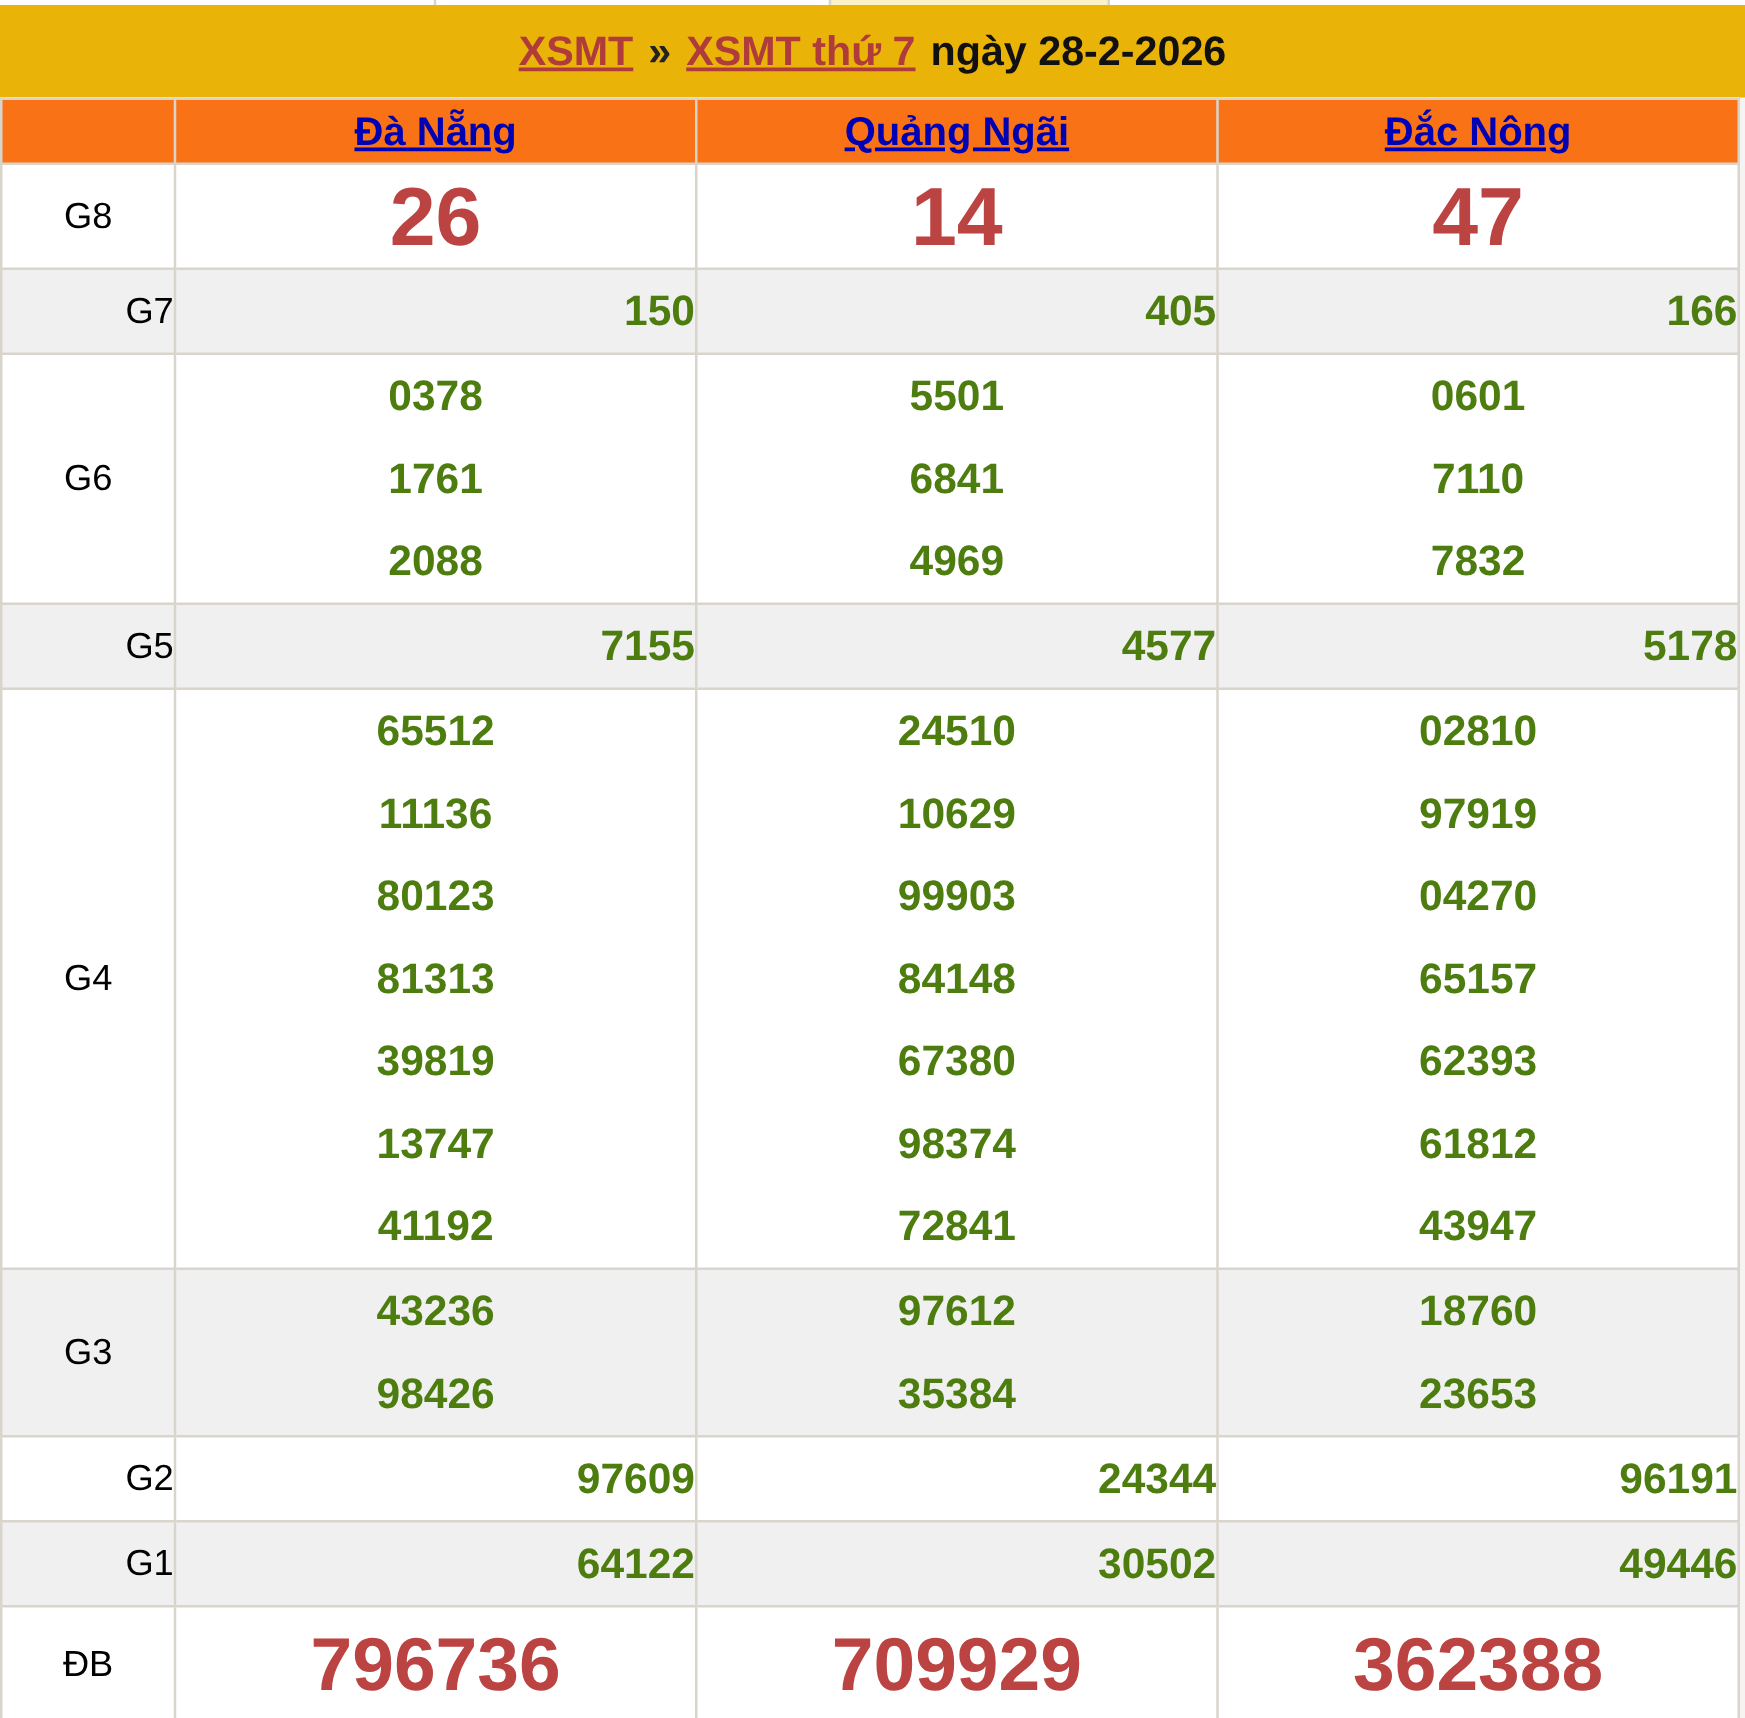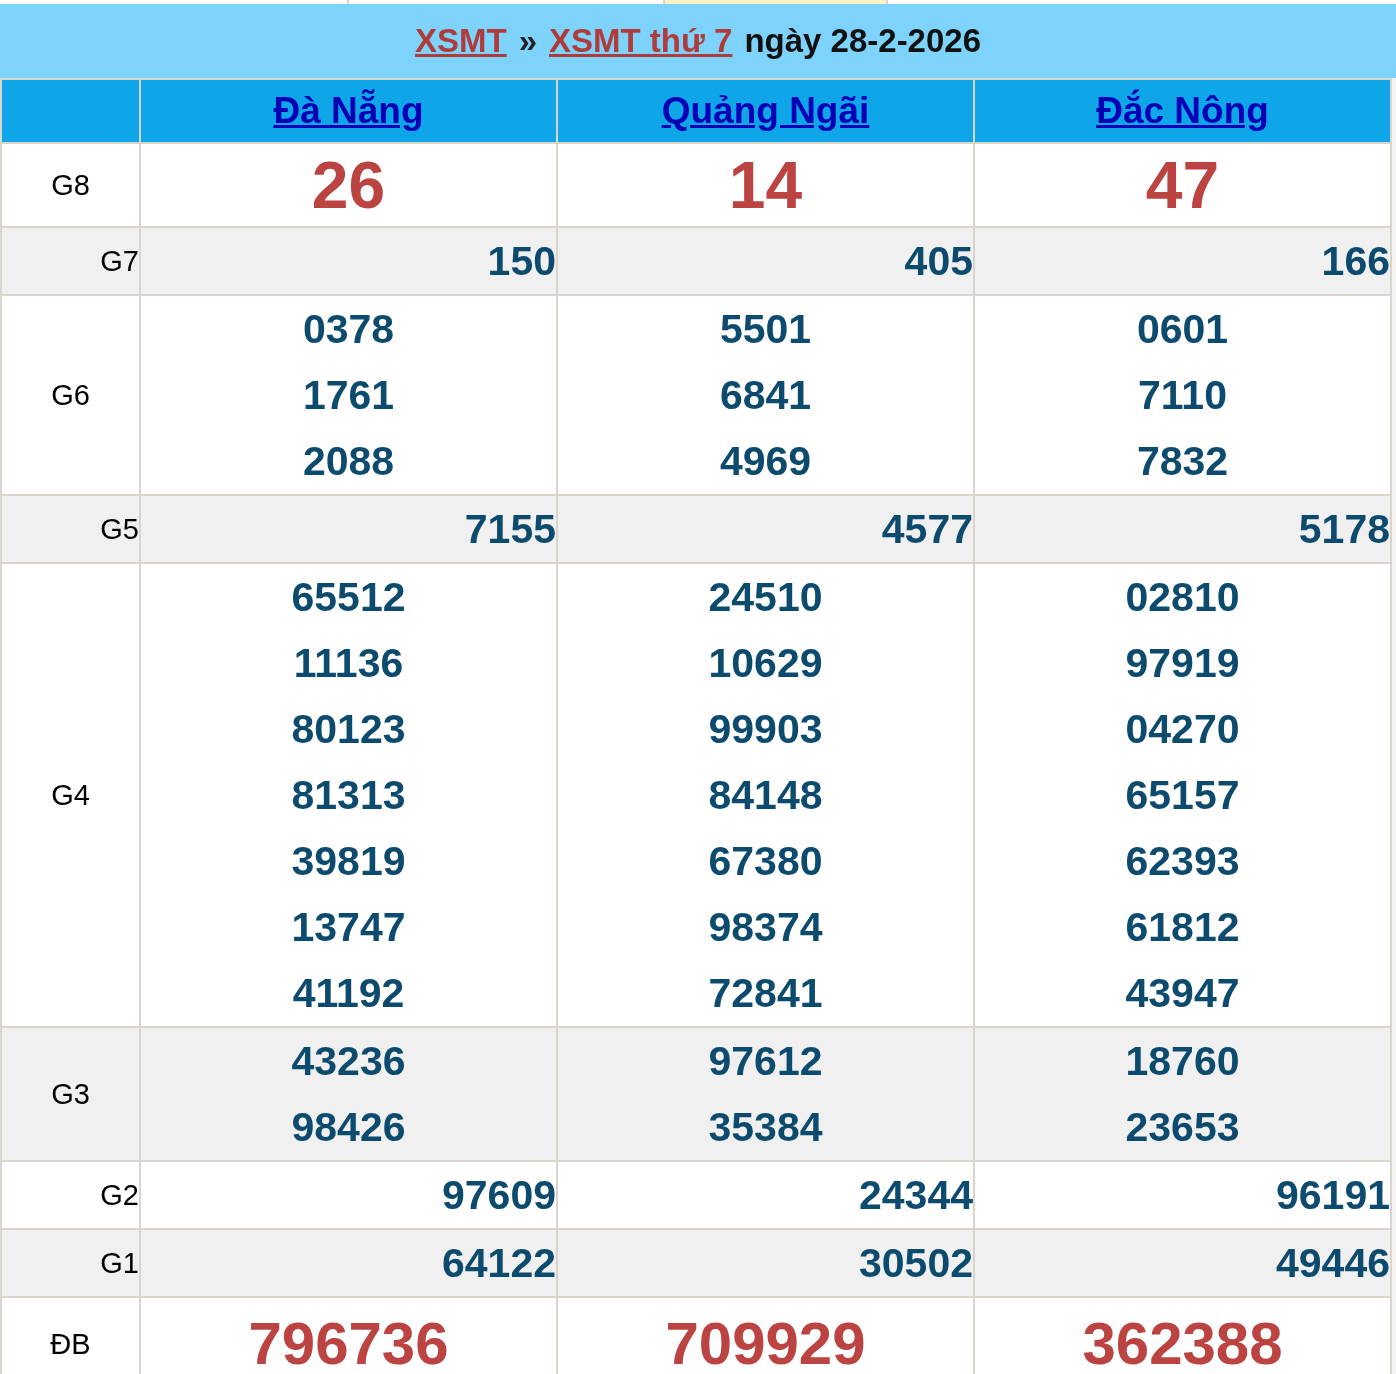--- a/index.html
+++ b/index.html
@@ -24,21 +24,21 @@
     position: absolute; top: 0; bottom: 0;
     left: 663px; width: 225px;
     background: #FAF2C6;
     border-left: 2px solid #D9D5CC;
     border-right: 2px solid #D9D5CC;
   }
   
   .breadcrumb {
     width: 1396px;
     height: 74px;
-    background: #7dd3fc;
+    background: #eab308;
     display: flex;
     align-items: center;
     justify-content: center;
     gap: 12px;
     font-size: 33px;
     font-weight: bold;
     color: #111111;
   }
   .breadcrumb a.red-link {
     color: #AF3C3A;
@@ -55,41 +55,41 @@
   }
   table.results td, table.results th {
     border: 2px solid #D9D5CC;
     text-align: center;
     vertical-align: middle;
     padding: 0;
   }
   col.c-label { width: 139px; }
   col.c-province { width: 417px; }
   tr.header-row th {
-    background: #0ea5e9;
-    height: 64px;
-    font-size: 37px;
+    background: #f97316;
+    height: 52px;
+    font-size: 32px;
     font-weight: bold;
   }
   tr.header-row a {
     color: #0000B4;
     text-decoration: underline;
     cursor: pointer;
   }
   tr.row-white td { background: #FFFFFF; }
   tr.row-gray  td { background: #F0F0F0; }
   td.label-cell {
     font-size: 29px;
     font-weight: 400;
     color: #000000;
   }
   .num {
-    font-size: 41px;
+    font-size: 34px;
     font-weight: bold;
-    color: #0c4a6e;
+    color: #4d7c0f;
     line-height: 66px;
     display: block;
   }
   tr.r-single td { height: 66px; text-align: right; }
   tr.r-g8 td { height: 82px; border-radius: 25px; }
   tr.r-g8 .num { font-size: 66px; color: #BB4442; line-height: 82px; }
   tr.r-db td { height: 92px; }
   tr.r-db .num { font-size: 60px; color: #BB4442; line-height: 92px; }
   td.multi .num { line-height: 66px; }
   tr.r-g6 td { height: 198px; }

